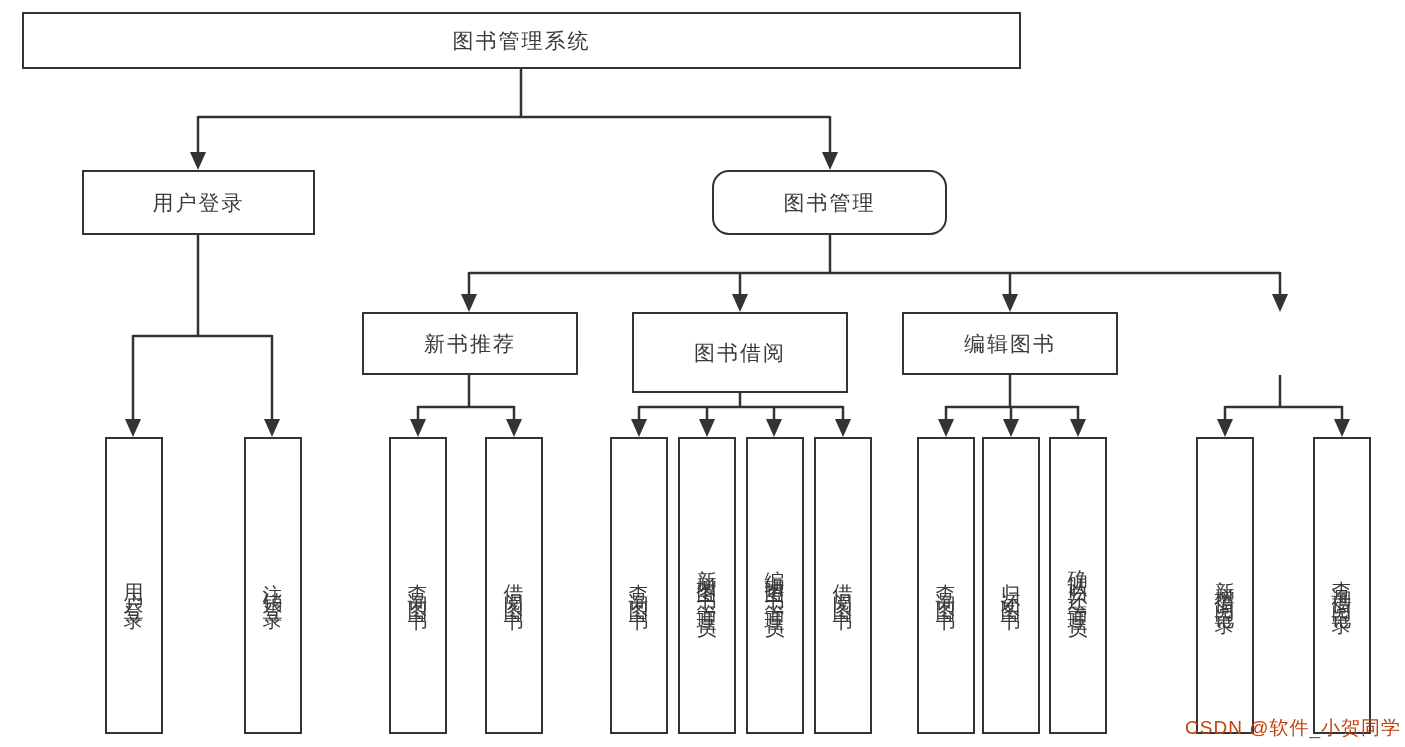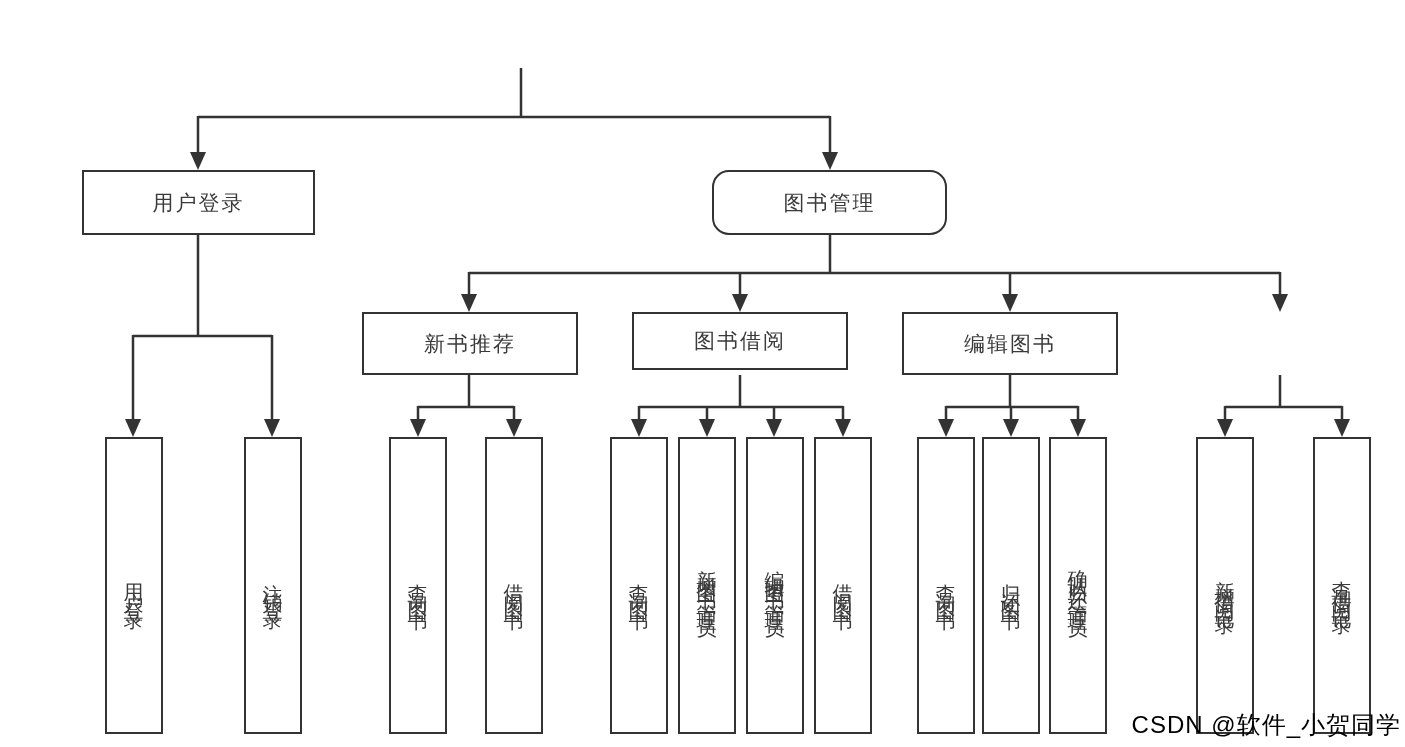--- a/index.html
+++ b/index.html
@@ -41,21 +41,21 @@
   }
   .leaf-long .vtext { letter-spacing: 7px; }
 
   
   #root            { left: 22px;   top: 12px;  width: 999px; height: 57px; }
   
   #n-user-login    { left: 82px;   top: 170px; width: 233px; height: 65px; }
   #n-book-mgmt     { left: 712px;  top: 170px; width: 235px; height: 65px; border-radius: 17px; }
   
   #m-new-book      { left: 362px;  top: 312px; width: 216px; height: 63px; }
-  #m-book-borrow   { left: 632px;  top: 312px; width: 216px; height: 58px; }
+  #m-book-borrow   { left: 632px;  top: 312px; width: 216px; height: 81px; }
   #m-current       { left: 902px;  top: 312px; width: 216px; height: 63px; }
   #m-record        { left: 1172px; top: 312px; width: 216px; height: 63px; }
   
   .leaf            { top: 437px; width: 58px; height: 297px; }
   #lf-user-login   { left: 105px; }
   #lf-logout       { left: 244px; }
   #lf-nb-query     { left: 389px; }
   #lf-nb-borrow    { left: 485px; }
   #lf-bb-query     { left: 610px; }
   #lf-bb-add       { left: 678px; }
@@ -64,23 +64,23 @@
   #lf-cb-query     { left: 917px; }
   #lf-cb-return    { left: 982px; }
   #lf-cb-confirm   { left: 1049px; }
   #lf-rc-add       { left: 1196px; }
   #lf-rc-query     { left: 1313px; }
 
   .watermark {
     position: absolute;
     right: 4px;
     bottom: 6px;
-    font-size: 24px;
+    font-size: 19px;
     letter-spacing: 1px;
-    color: #000000;
+    color: #c2410c;
     z-index: 5;
     white-space: nowrap;
   }
 </style>
 </head>
 <body>
 
 <div class="stage">
 
   <svg class="wires" viewBox="0 0 1405 747" xmlns="http://www.w3.org/2000/svg" aria-hidden="true">
@@ -133,20 +133,21 @@
       <polygon points="766,419 782,419 774,437"></polygon>
       <polygon points="835,419 851,419 843,437"></polygon>
       <polygon points="938,419 954,419 946,437"></polygon>
       <polygon points="1003,419 1019,419 1011,437"></polygon>
       <polygon points="1070,419 1086,419 1078,437"></polygon>
       <polygon points="1217,419 1233,419 1225,437"></polygon>
       <polygon points="1334,419 1350,419 1342,437"></polygon>
     </g>
   </svg>
 
+  <div class="node" id="root">图书管理系统</div>
 
   <div class="node" id="n-user-login">用户登录</div>
   <div class="node" id="n-book-mgmt">图书管理</div>
 
   <div class="node" id="m-new-book">新书推荐</div>
   <div class="node" id="m-book-borrow">图书借阅</div>
   <div class="node" id="m-current">编辑图书</div>
 
   <div class="node leaf" id="lf-user-login">
     <span class="vtext">用户登录</span>

